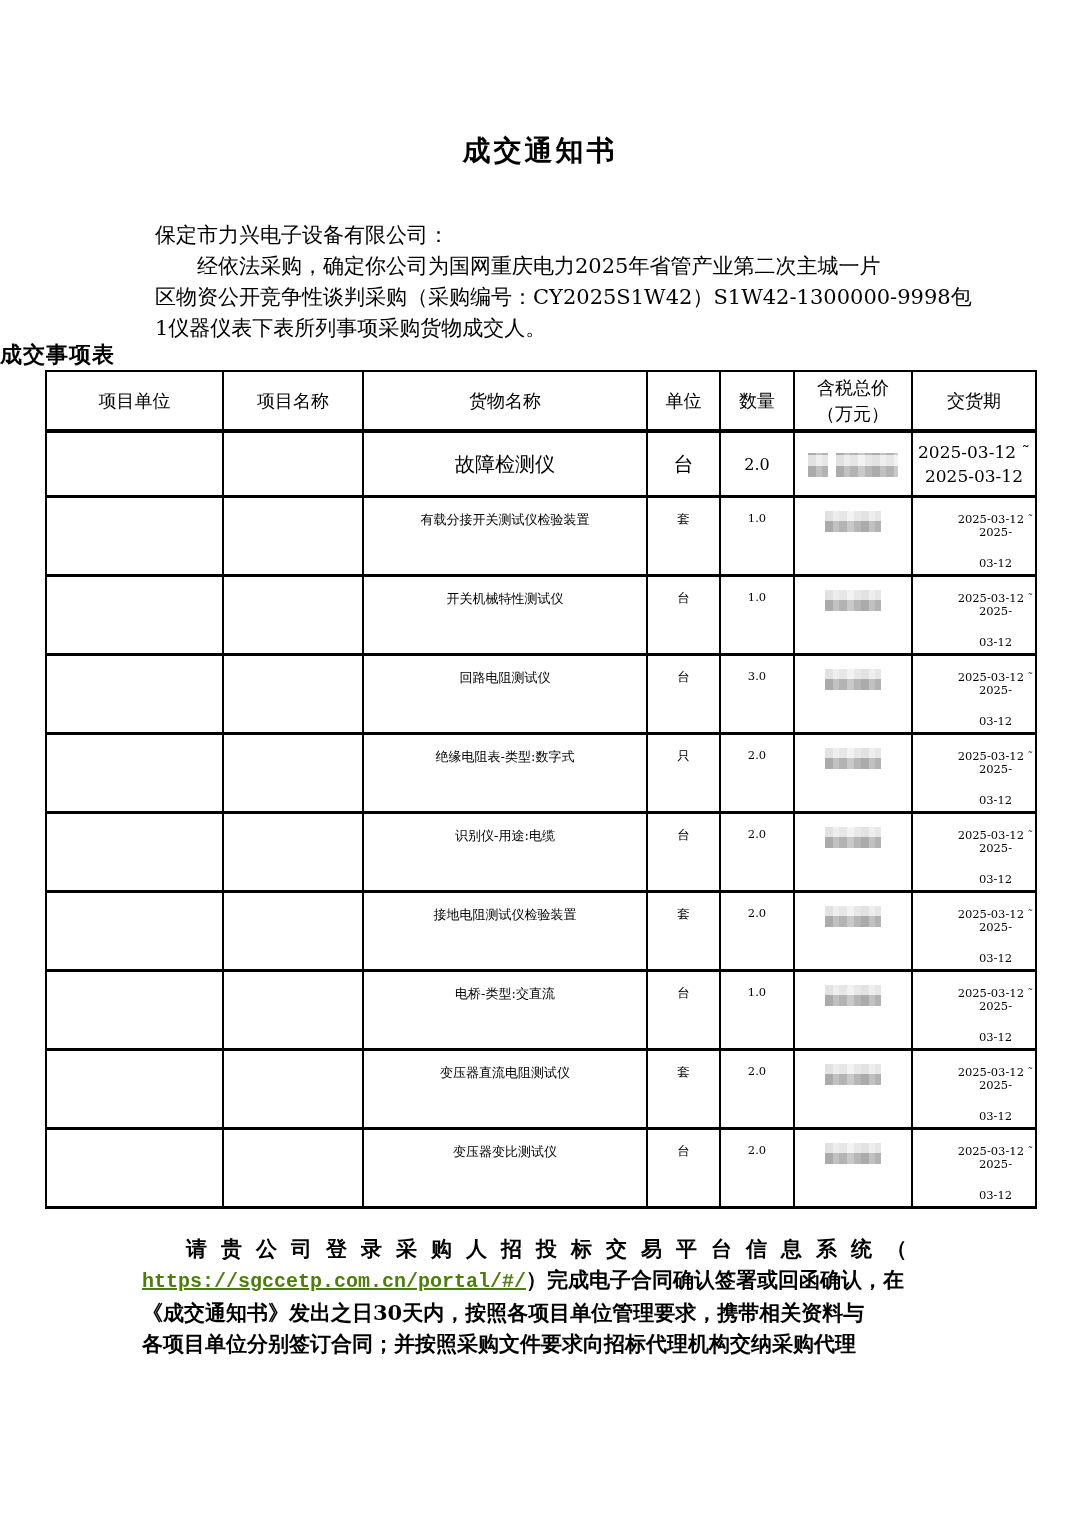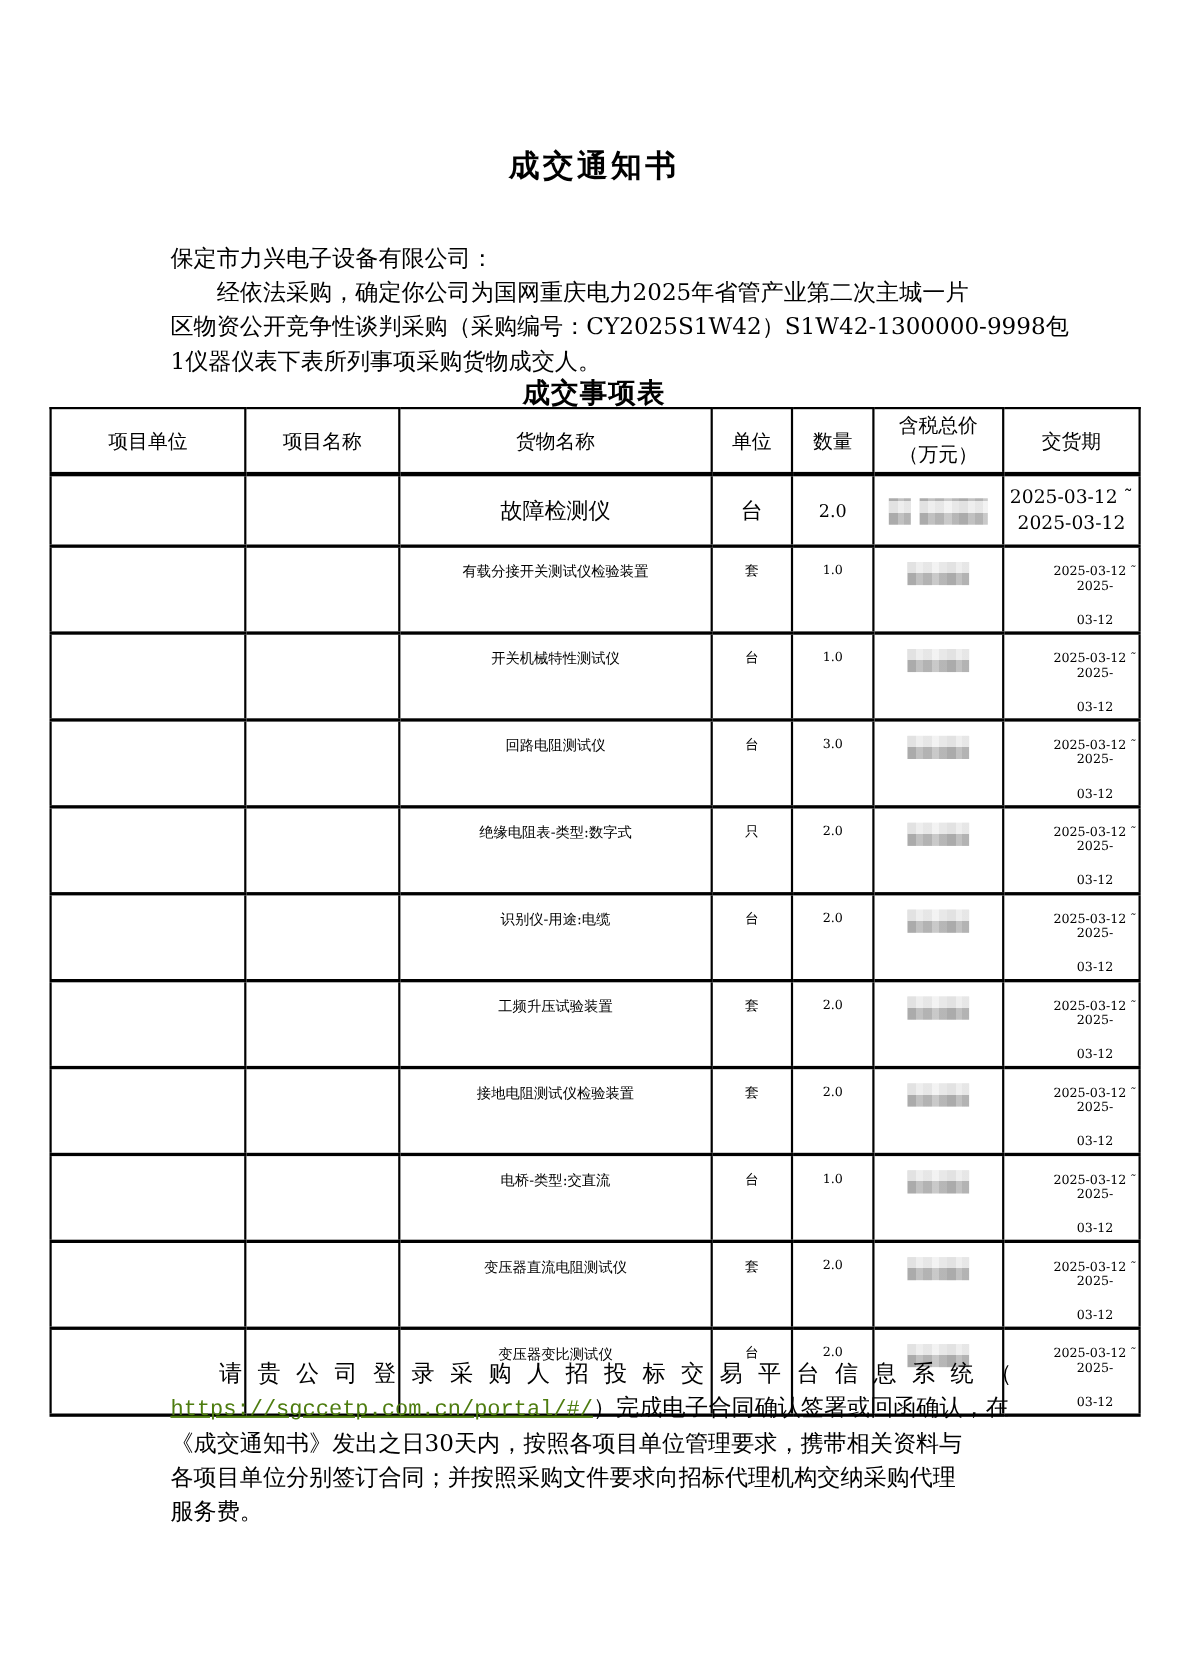--- a/index.html
+++ b/index.html
@@ -24,22 +24,21 @@
     position:absolute;
     top:220px; left:155px; width:775px;
     font-size:21px;
     line-height:31px;
   }
   .intro .line{white-space:nowrap;}
   .intro .indent{text-indent:42px;}
   .table-title{
     position:absolute;
     top:340px; left:0; width:100%;
-    text-align:center;
-    font-size:25px;
+    font-size:22px;
     font-weight:bold;
     letter-spacing:1px;
   }
   table.award{
     position:absolute;
     top:370px; left:45px;
     width:990px;
     border-collapse:collapse;
     table-layout:fixed;
   }
@@ -87,23 +86,24 @@
     vertical-align:middle;
     background-image:
       repeating-linear-gradient(0deg, rgba(80,80,80,0.18) 0 11px, rgba(255,255,255,0.55) 11px 22px),
       repeating-linear-gradient(90deg, #bfbfbf 0 8px, #dadada 8px 14px, #c9c9c9 14px 22px, #e4e4e4 22px 29px, #cdcdcd 29px 36px);
   }
   tr.row-first .mosaic-a{width:20px;height:24px;}
   tr.row-first .mosaic-b{width:62px;height:24px;margin-left:8px;}
   tr.row-sub .mosaic-a{width:56px;height:21px;}
   .footer{
     position:absolute;
-    top:1233px; left:155px; width:778px;
+    top:1233px; left:142px; width:778px;
     font-size:21px;
     line-height:31px;
+    font-weight:bold;
   }
   .footer .f-line{white-space:nowrap;}
   .f-spaced{
     letter-spacing:14px;
     text-indent:44px;
   }
   a.portal-link{
     color:#4d7c0f;
     text-decoration:underline;
     font-family:"Liberation Mono","DejaVu Sans Mono",monospace;
@@ -235,34 +235,20 @@
       <td class="c-qty">2.0</td>
       <td class="c-price">
         <span class="mosaic mosaic-a"></span>
       </td>
       <td class="c-date">
         <div class="d-line d1">2025-03-12 ˜ 2025-</div>
         <div class="d-line d2">03-12</div>
       </td>
     </tr>
 
-    <tr class="row-sub">
-      <td class="c-proj"></td>
-      <td class="c-pname"></td>
-      <td class="c-goods">工频升压试验装置</td>
-      <td class="c-unit2">套</td>
-      <td class="c-qty">2.0</td>
-      <td class="c-price">
-        <span class="mosaic mosaic-a"></span>
-      </td>
-      <td class="c-date">
-        <div class="d-line d1">2025-03-12 ˜ 2025-</div>
-        <div class="d-line d2">03-12</div>
-      </td>
-    </tr>
 
     <tr class="row-sub">
       <td class="c-proj"></td>
       <td class="c-pname"></td>
       <td class="c-goods">接地电阻测试仪检验装置</td>
       <td class="c-unit2">套</td>
       <td class="c-qty">2.0</td>
       <td class="c-price">
         <span class="mosaic mosaic-a"></span>
       </td>
@@ -317,16 +303,15 @@
       </td>
     </tr>
   </tbody>
   </table>
 
   <div class="footer">
     <div class="f-line f-spaced">请贵公司登录采购人招投标交易平台信息系统（</div>
     <div class="f-line"><a class="portal-link" href="#">https://sgccetp.com.cn/portal/#/</a><span>）完成电子合同确认签署或回函确认，在</span></div>
     <div class="f-line">《成交通知书》发出之日30天内，按照各项目单位管理要求，携带相关资料与</div>
     <div class="f-line">各项目单位分别签订合同；并按照采购文件要求向招标代理机构交纳采购代理</div>
-    <div class="f-line">服务费。</div>
   </div>
 
 </div>
 
 </body></html>

